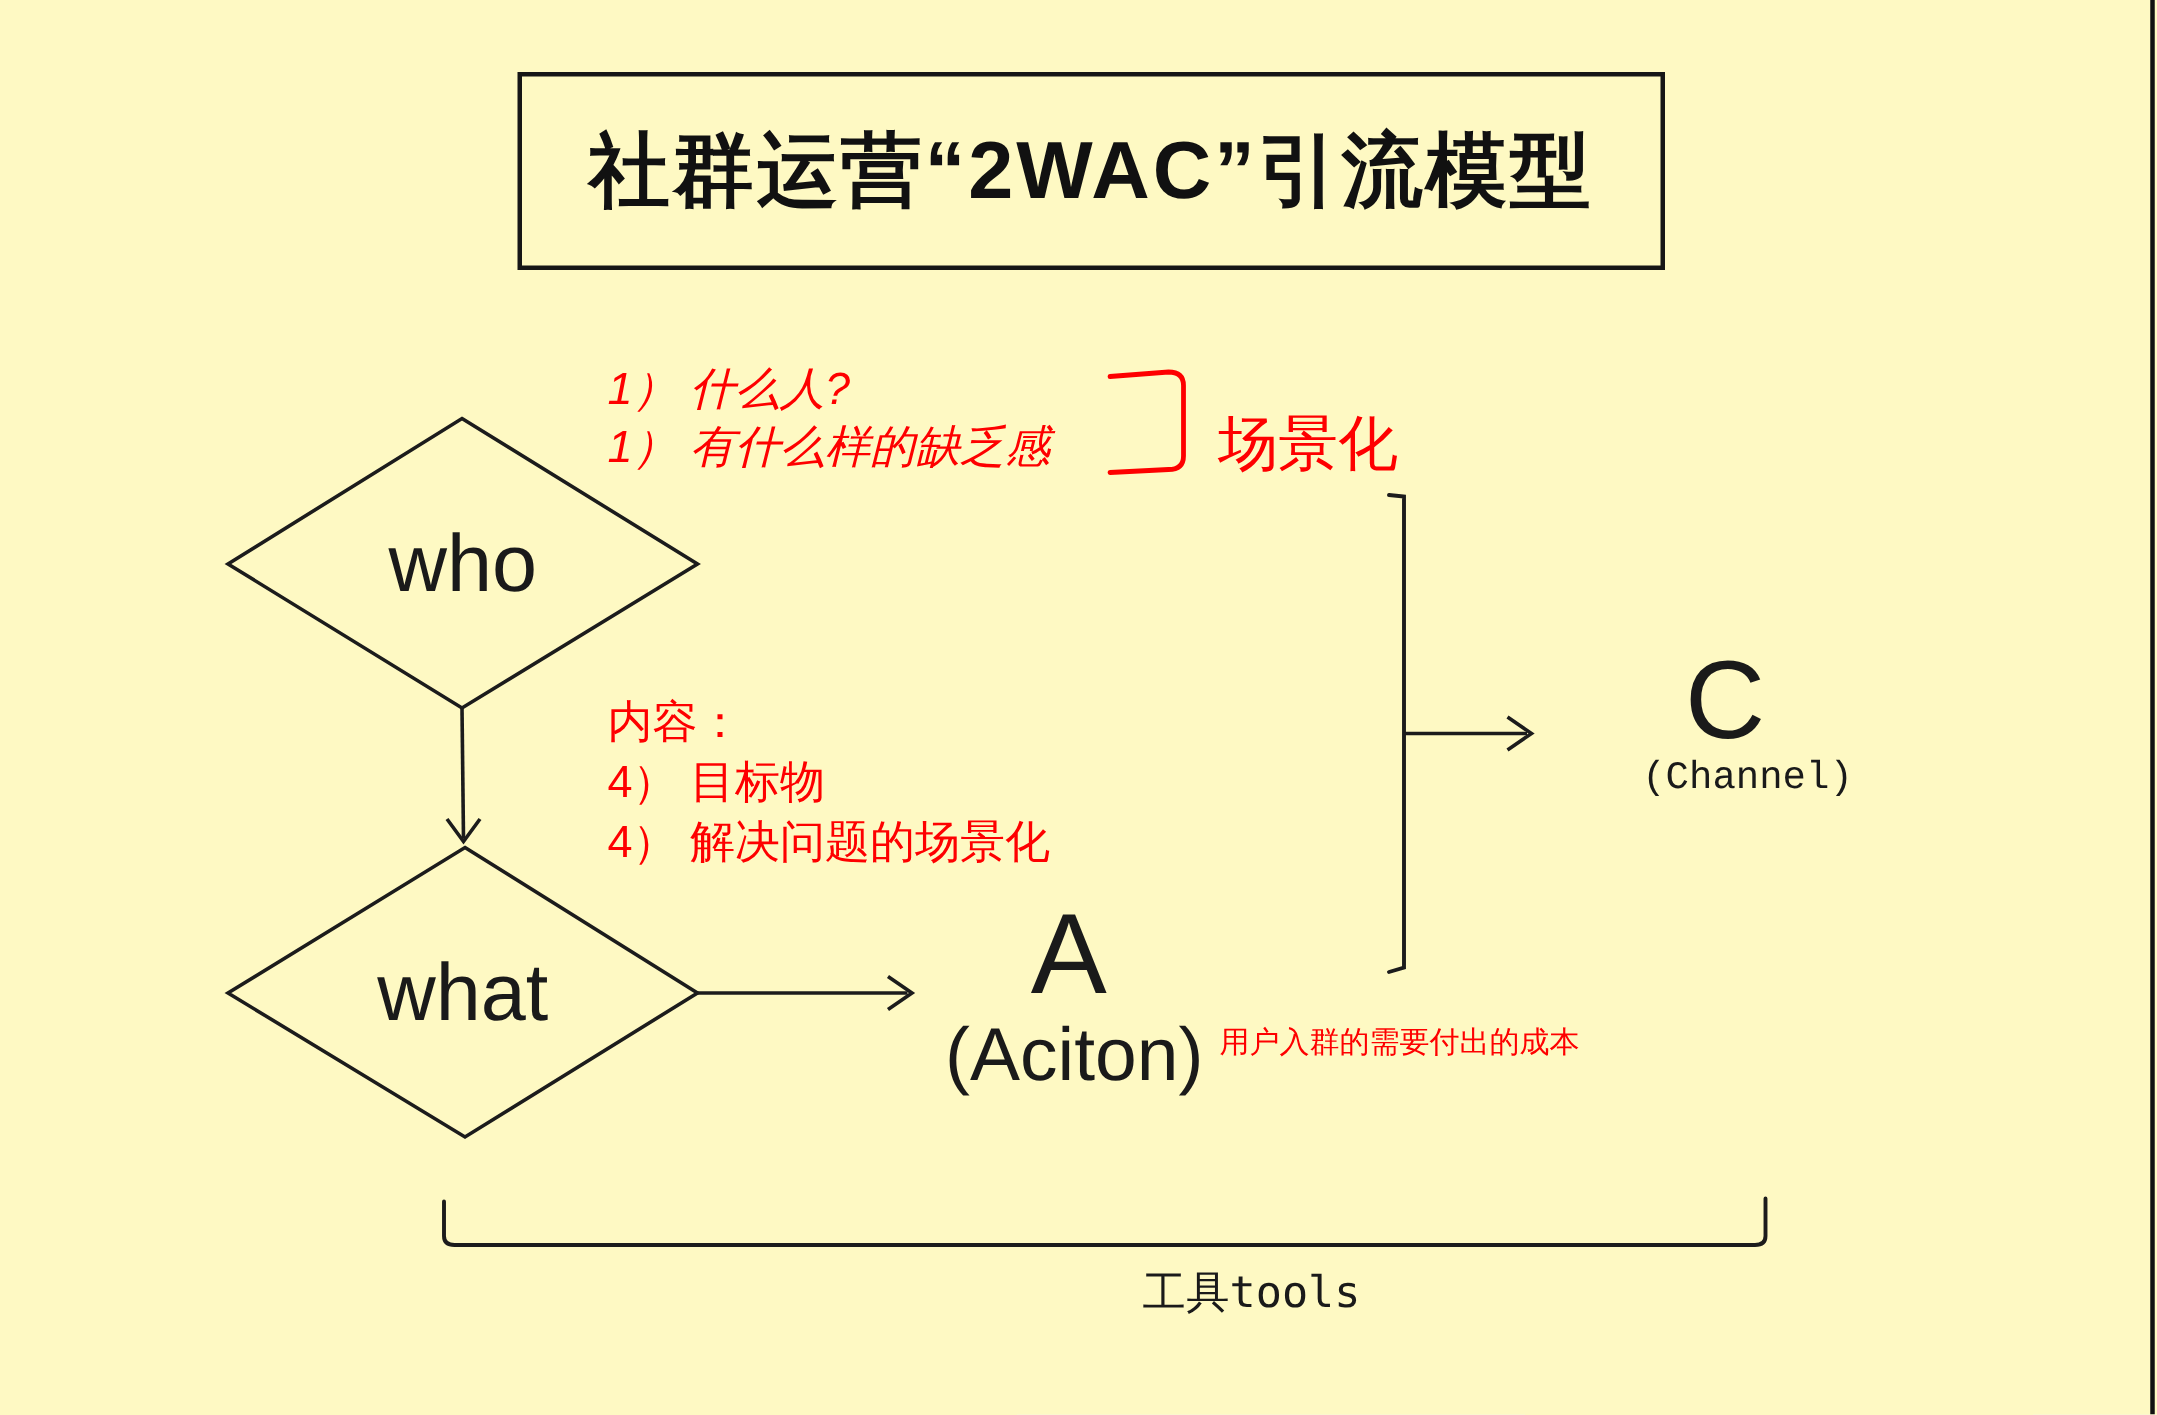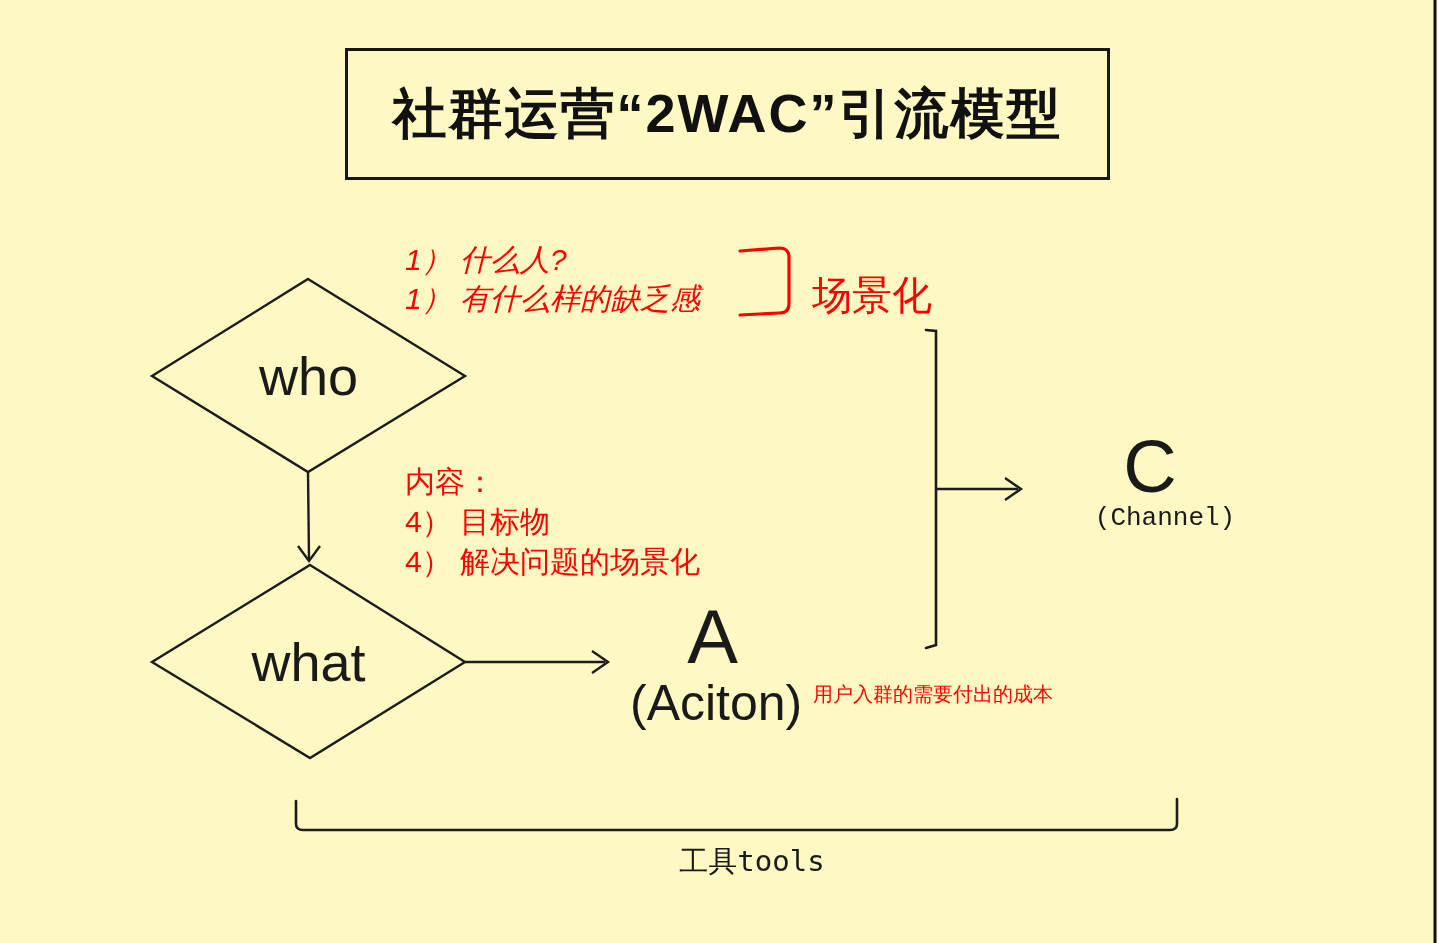--- a/index.html
+++ b/index.html
@@ -32,21 +32,21 @@
   .scene-label{left:812px;top:268px;font-size:40px;color:#fe0000;white-space:nowrap;}
   .cost-note{left:813px;top:657px;font-size:20px;color:#fe0000;white-space:nowrap;margin-top:24px;}
 
   .big-letter{color:#1a1a1a;text-align:center;white-space:nowrap;}
   .action-letter{left:655px;top:593px;width:115px;font-size:76px;}
   .action-sub{left:630px;top:674px;width:165px;font-size:50px;}
   .channel-letter{left:1095px;top:424px;width:110px;font-size:74px;}
   .channel-sub{left:1055px;top:503px;width:220px;font-size:26px;font-family:Liberation Mono, monospace;}
 
   .tools-label{
-    left:597px;top:842px;width:310px;text-align:center;
+    left:597px;top:842px;width:310px;text-align:right;
     font-size:29px;color:#1a1a1a;
     font-family:"DejaVu Sans Mono",monospace;white-space:nowrap;
   }
 </style>
 </head>
 <body>
 
 <div class="canvas">
 
   <svg class="linework" viewBox="0 0 1438 943">

